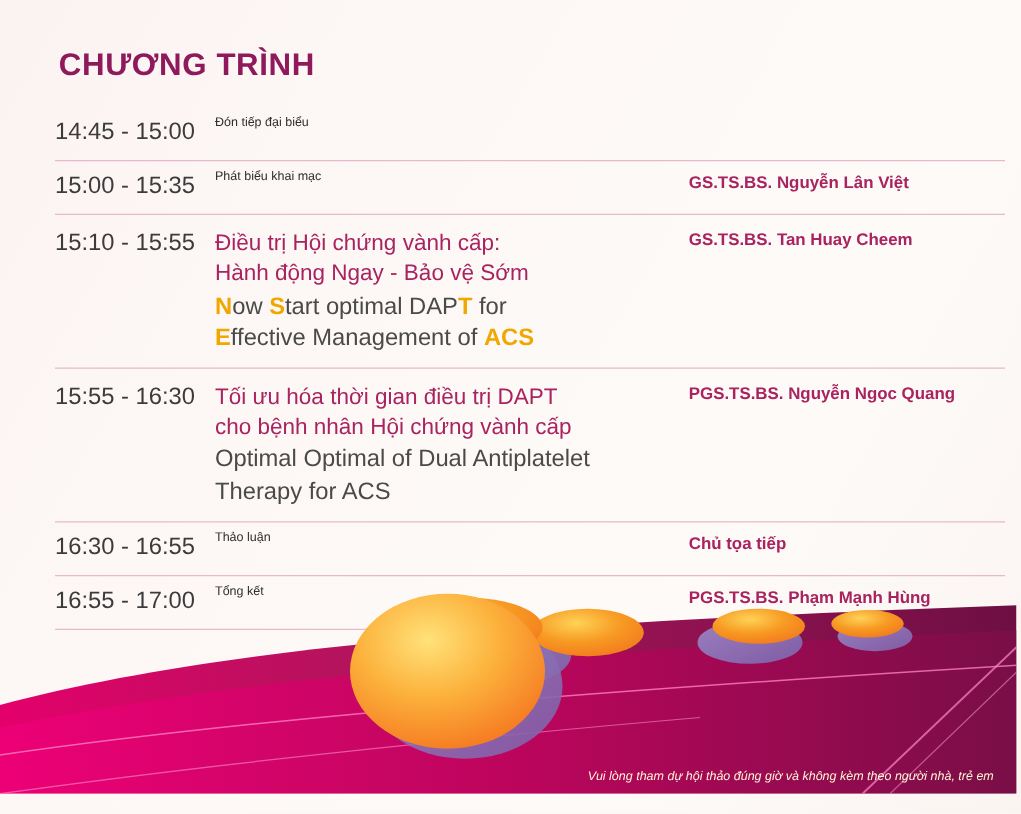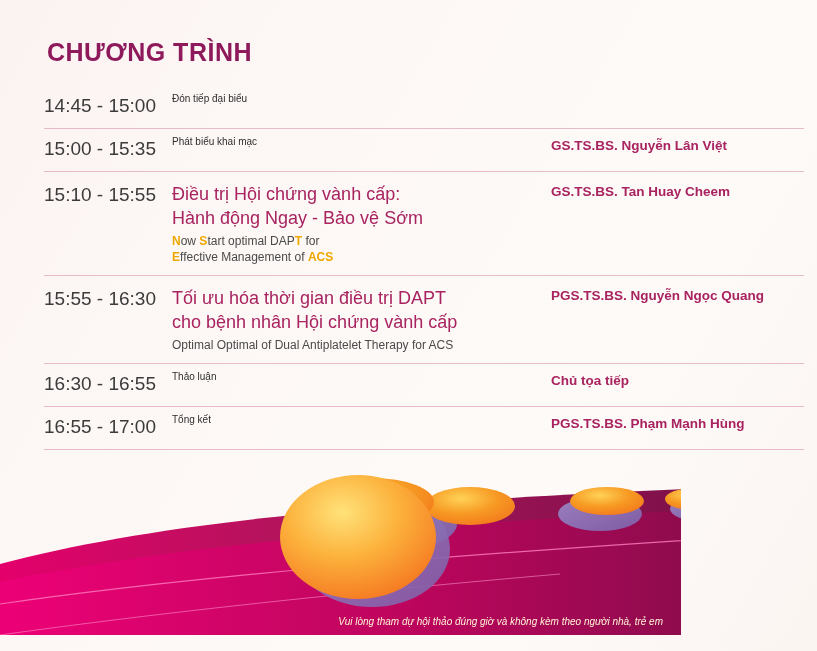--- a/index.html
+++ b/index.html
@@ -75,38 +75,38 @@
     font-size: 10px;
     color: #2e2e2e;
   }
   .topic-vi {
     font-size: 18px;
     font-weight: normal;
     color: #a8235f;
     line-height: 1.35;
   }
   .topic-en {
-    font-size: 12px;
+    font-size: 19px;
     color: #4a4a4a;
     line-height: 1.35;
     margin-top: 2px;
   }
   .hl {
     color: #f0a800;
     font-weight: bold;
   }
   .lastline {
     border-bottom: 1px solid #e6b9cd;
   }
   
   .art {
     position: absolute;
     left: 0;
     top: 454px;
-    width: 681px;
+    width: 813px;
     height: 181px;
     overflow: hidden;
   }
   .footnote {
     position: absolute;
     right: 18px;
     bottom: 8px;
     font-size: 10px;
     color: #fff3d6;
     font-style: italic;

